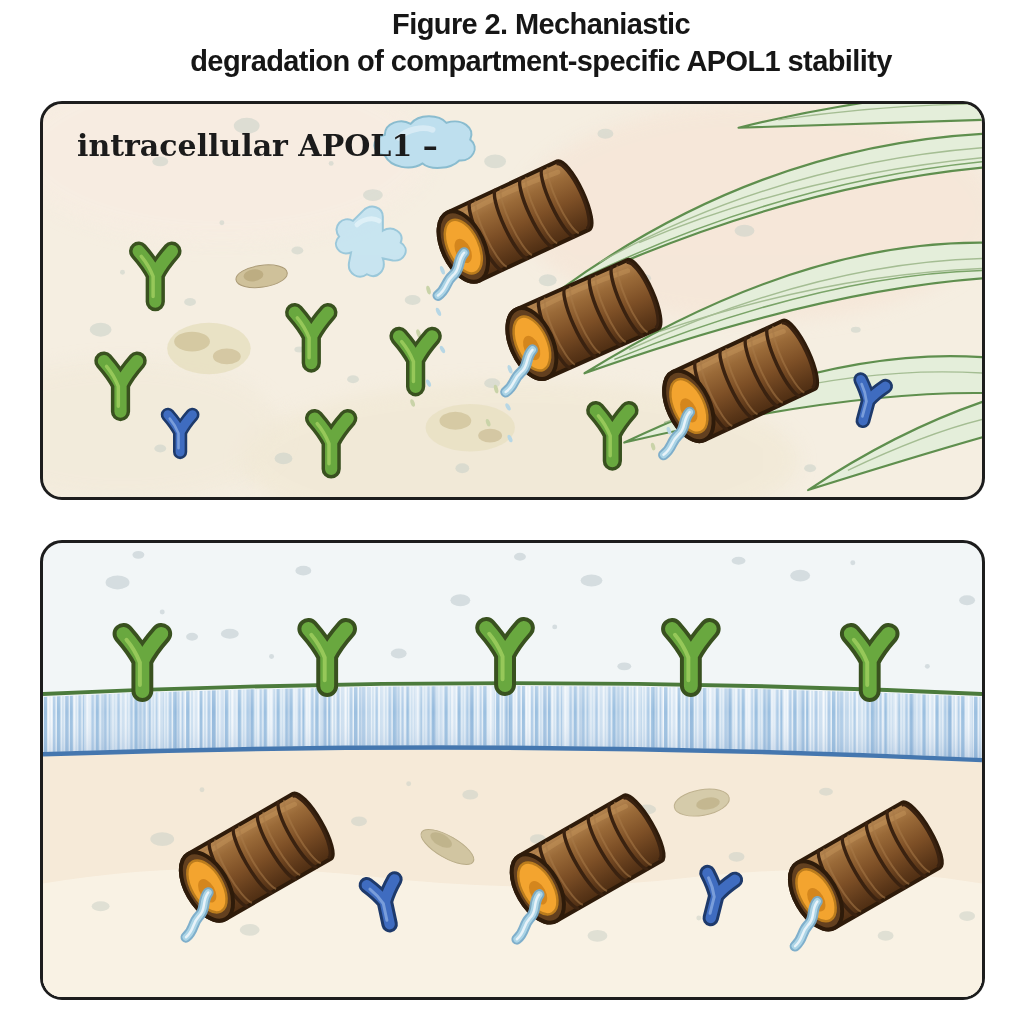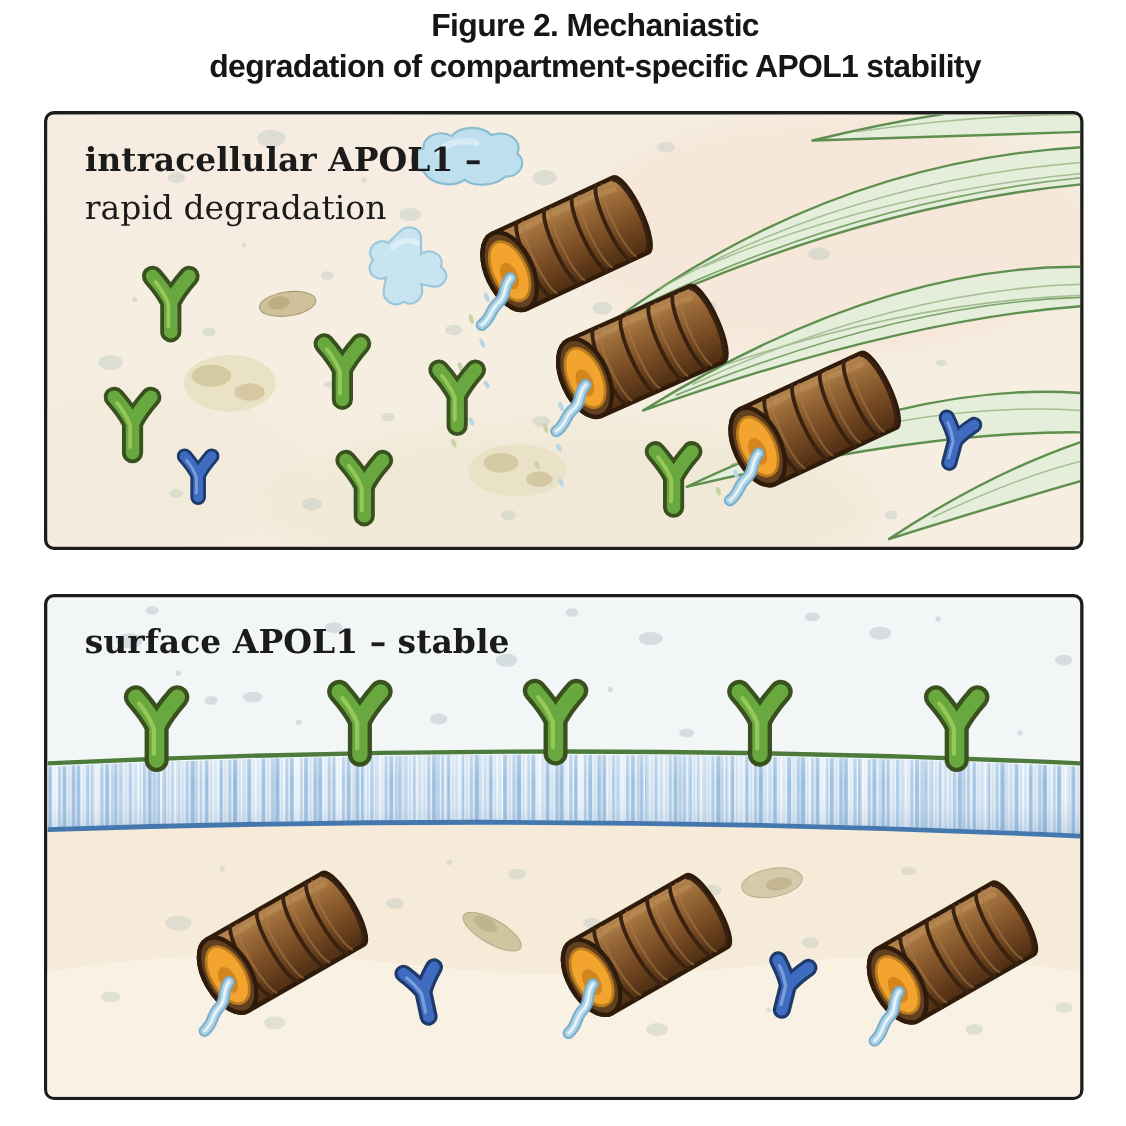--- a/index.html
+++ b/index.html
@@ -1,20 +1,20 @@
 <!DOCTYPE html>
 <html><head>
 <meta charset="utf-8">
 <style>
   html,body{margin:0;padding:0;background:#ffffff;}
   .page{position:relative;width:1024px;height:1024px;background:#ffffff;overflow:hidden;
         font-family:"Liberation Sans",sans-serif;}
   .figtitle{position:absolute;top:6px;left:0;width:1024px;text-align:center;color:#161616;
             font-weight:700;font-size:29px;line-height:37px;letter-spacing:-0.6px;margin-left:29px;}
-  .panel{position:absolute;left:40px;width:939px;border:3px solid #1d1d1d;border-radius:9px;
+  .panel{position:absolute;left:40px;width:939px;border:3px solid #1d1d1d;border-radius:22px;
          overflow:hidden;}
   .panel-top{top:101px;height:393px;background:#f5eee1;}
   .panel-bottom{top:540px;height:454px;background:#f2f6f7;}
   .panel svg{position:absolute;left:0;top:0;width:100%;height:100%;}
   .plabel{position:absolute;left:34px;top:20px;color:#1b1b1b;font-family:"DejaVu Serif",serif;
           font-size:30px;line-height:44px;}
   .plabel .b{font-weight:700;}
   .plabel-surface{font-weight:700;font-family:"DejaVu Serif",serif;}
 </style>
 </head>
@@ -215,21 +215,20 @@
             <use href="#gY"></use>
           </g>
         <g transform="translate(833,291) rotate(15) scale(0.68)">
             <use href="#gY"></use>
           </g>
       </g>
     </svg>
 
     <div class="plabel">
       <span class="b">intracellular APOL1 –</span><br>
-      <span>rapid degradation</span>
     </div>
   </section>
 
   <section class="panel panel-bottom">
     <svg viewBox="0 0 945 460" preserveAspectRatio="none">
       <defs>
         <pattern id="memPat" patternUnits="userSpaceOnUse" width="13" height="90">
           <rect width="13" height="90" fill="#eaf2f9"></rect>
           <rect x="1" width="3.5" height="90" fill="#9cc0e0"></rect>
           <rect x="6" width="2" height="90" fill="#cde0f0"></rect>
@@ -345,16 +344,15 @@
       <g style="--f:#3f6cc0;--o:#1e3a6b;--h:#7fa3dd">
         <g transform="translate(342,354) rotate(-12) scale(0.75)">
             <use href="#gY"></use>
           </g>
         <g transform="translate(680,348) rotate(14) scale(0.75)">
             <use href="#gY"></use>
           </g>
       </g>
     </svg>
 
-    <div class="plabel plabel-surface">surface APOL1 – stable</div>
   </section>
 
 </div>
 
 </body></html>

